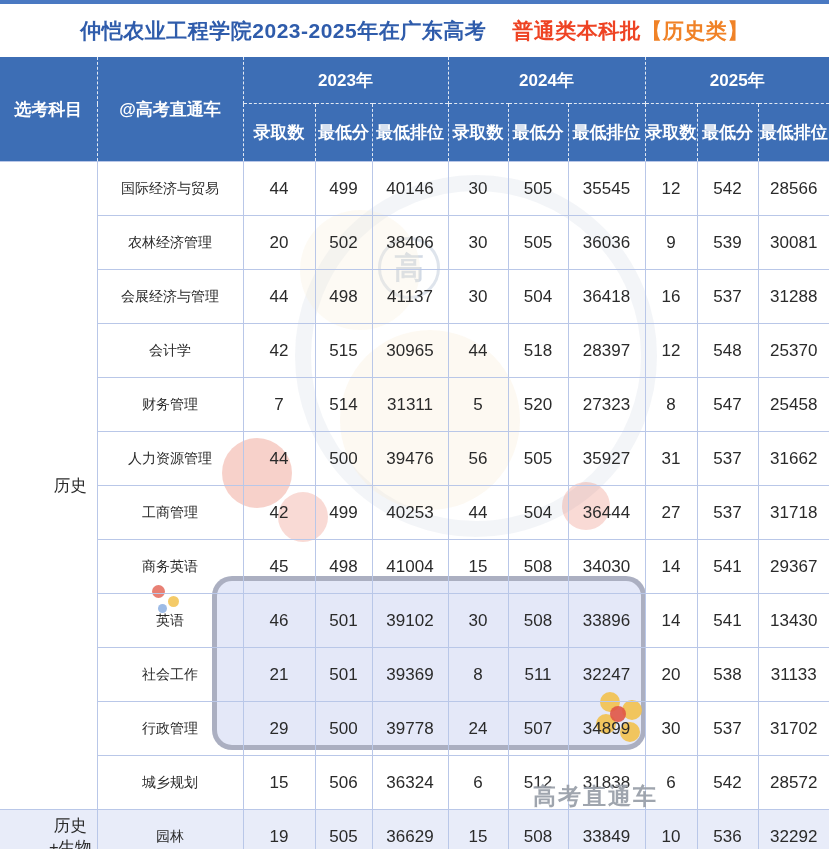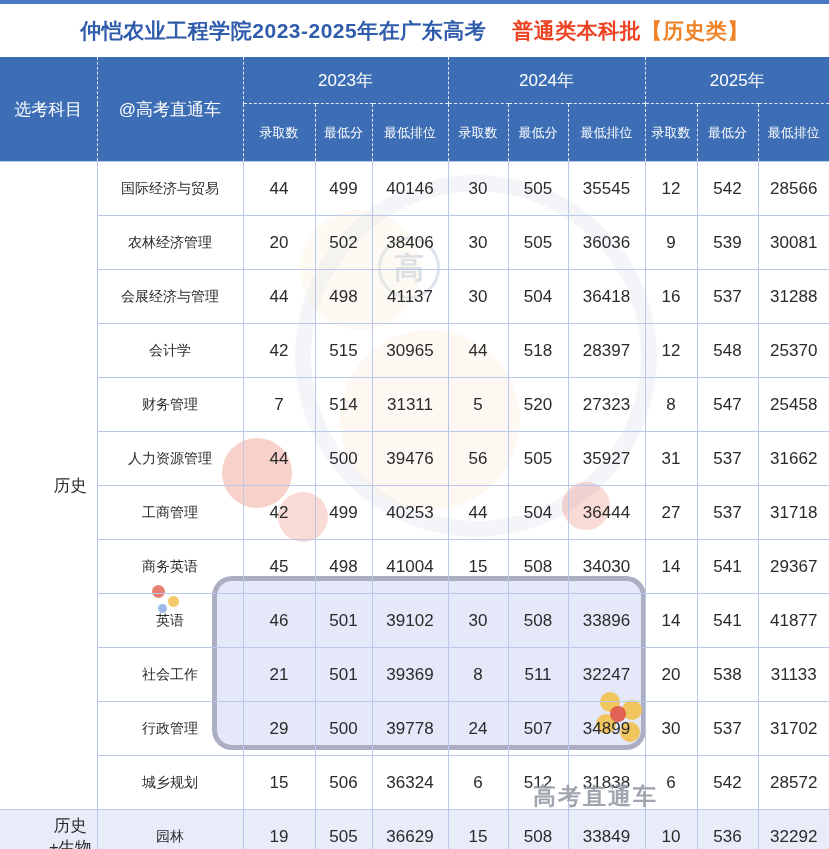--- a/index.html
+++ b/index.html
@@ -28,25 +28,25 @@
   .wm-line2{top:672px;font-size:40px;letter-spacing:4px;-webkit-text-stroke:2px rgba(170,176,192,.8);}
   .petal{position:absolute;border-radius:50%;}
 
   
   .top-layer{position:absolute;left:0;top:0;width:656px;height:849px;z-index:3;pointer-events:none;padding-left:8px;}
   .corner-brand{position:absolute;right:6px;top:781px;font-size:23px;font-weight:bold;
                 color:rgba(154,160,170,.95);letter-spacing:2px;}
 
   
   table{border-collapse:collapse;table-layout:fixed;width:829px;position:relative;z-index:1;}
-  thead th{background:#3d6eb5;color:#fff;font-weight:normal;font-size:17px;padding:0;}
+  thead th{background:#3d6eb5;color:#fff;font-weight:bold;font-size:17px;padding:0;}
   .hr1 th{height:46px;}
   .hr1 th + th{border-left:1px dashed rgba(255,255,255,.85);}
   .hr2 th{height:57px;border-top:1px dashed rgba(255,255,255,.85);
-          border-left:1px dashed rgba(255,255,255,.85);font-size:13px;}
+          border-left:1px dashed rgba(255,255,255,.85);font-size:17px;}
   tbody td{border:1px solid #b9c7e8;text-align:center;vertical-align:middle;height:53px;
            font-size:17px;color:#2a2a2a;background:transparent;padding:0;}
   tbody td.major-cell{font-size:14px;}
   tbody td.subject-cell{font-size:16.5px;border-left:none;padding-left:44px;}
   tbody tr td:last-child{border-right:none;}
   tbody tr:last-child td{border-bottom:none;}
   tr.alt-row td{background:#e8ecf9;}
 </style>
 </head>
 <body>
@@ -217,21 +217,21 @@
         <tr>
           <td class="major-cell">英语</td>
           <td class="value-cell">46</td>
           <td class="value-cell">501</td>
           <td class="value-cell">39102</td>
           <td class="value-cell">30</td>
           <td class="value-cell">508</td>
           <td class="value-cell">33896</td>
           <td class="value-cell">14</td>
           <td class="value-cell">541</td>
-          <td class="value-cell">41877</td>
+          <td class="value-cell">13430</td>
         </tr>
         <tr>
           <td class="major-cell">社会工作</td>
           <td class="value-cell">21</td>
           <td class="value-cell">501</td>
           <td class="value-cell">39369</td>
           <td class="value-cell">8</td>
           <td class="value-cell">511</td>
           <td class="value-cell">32247</td>
           <td class="value-cell">20</td>

